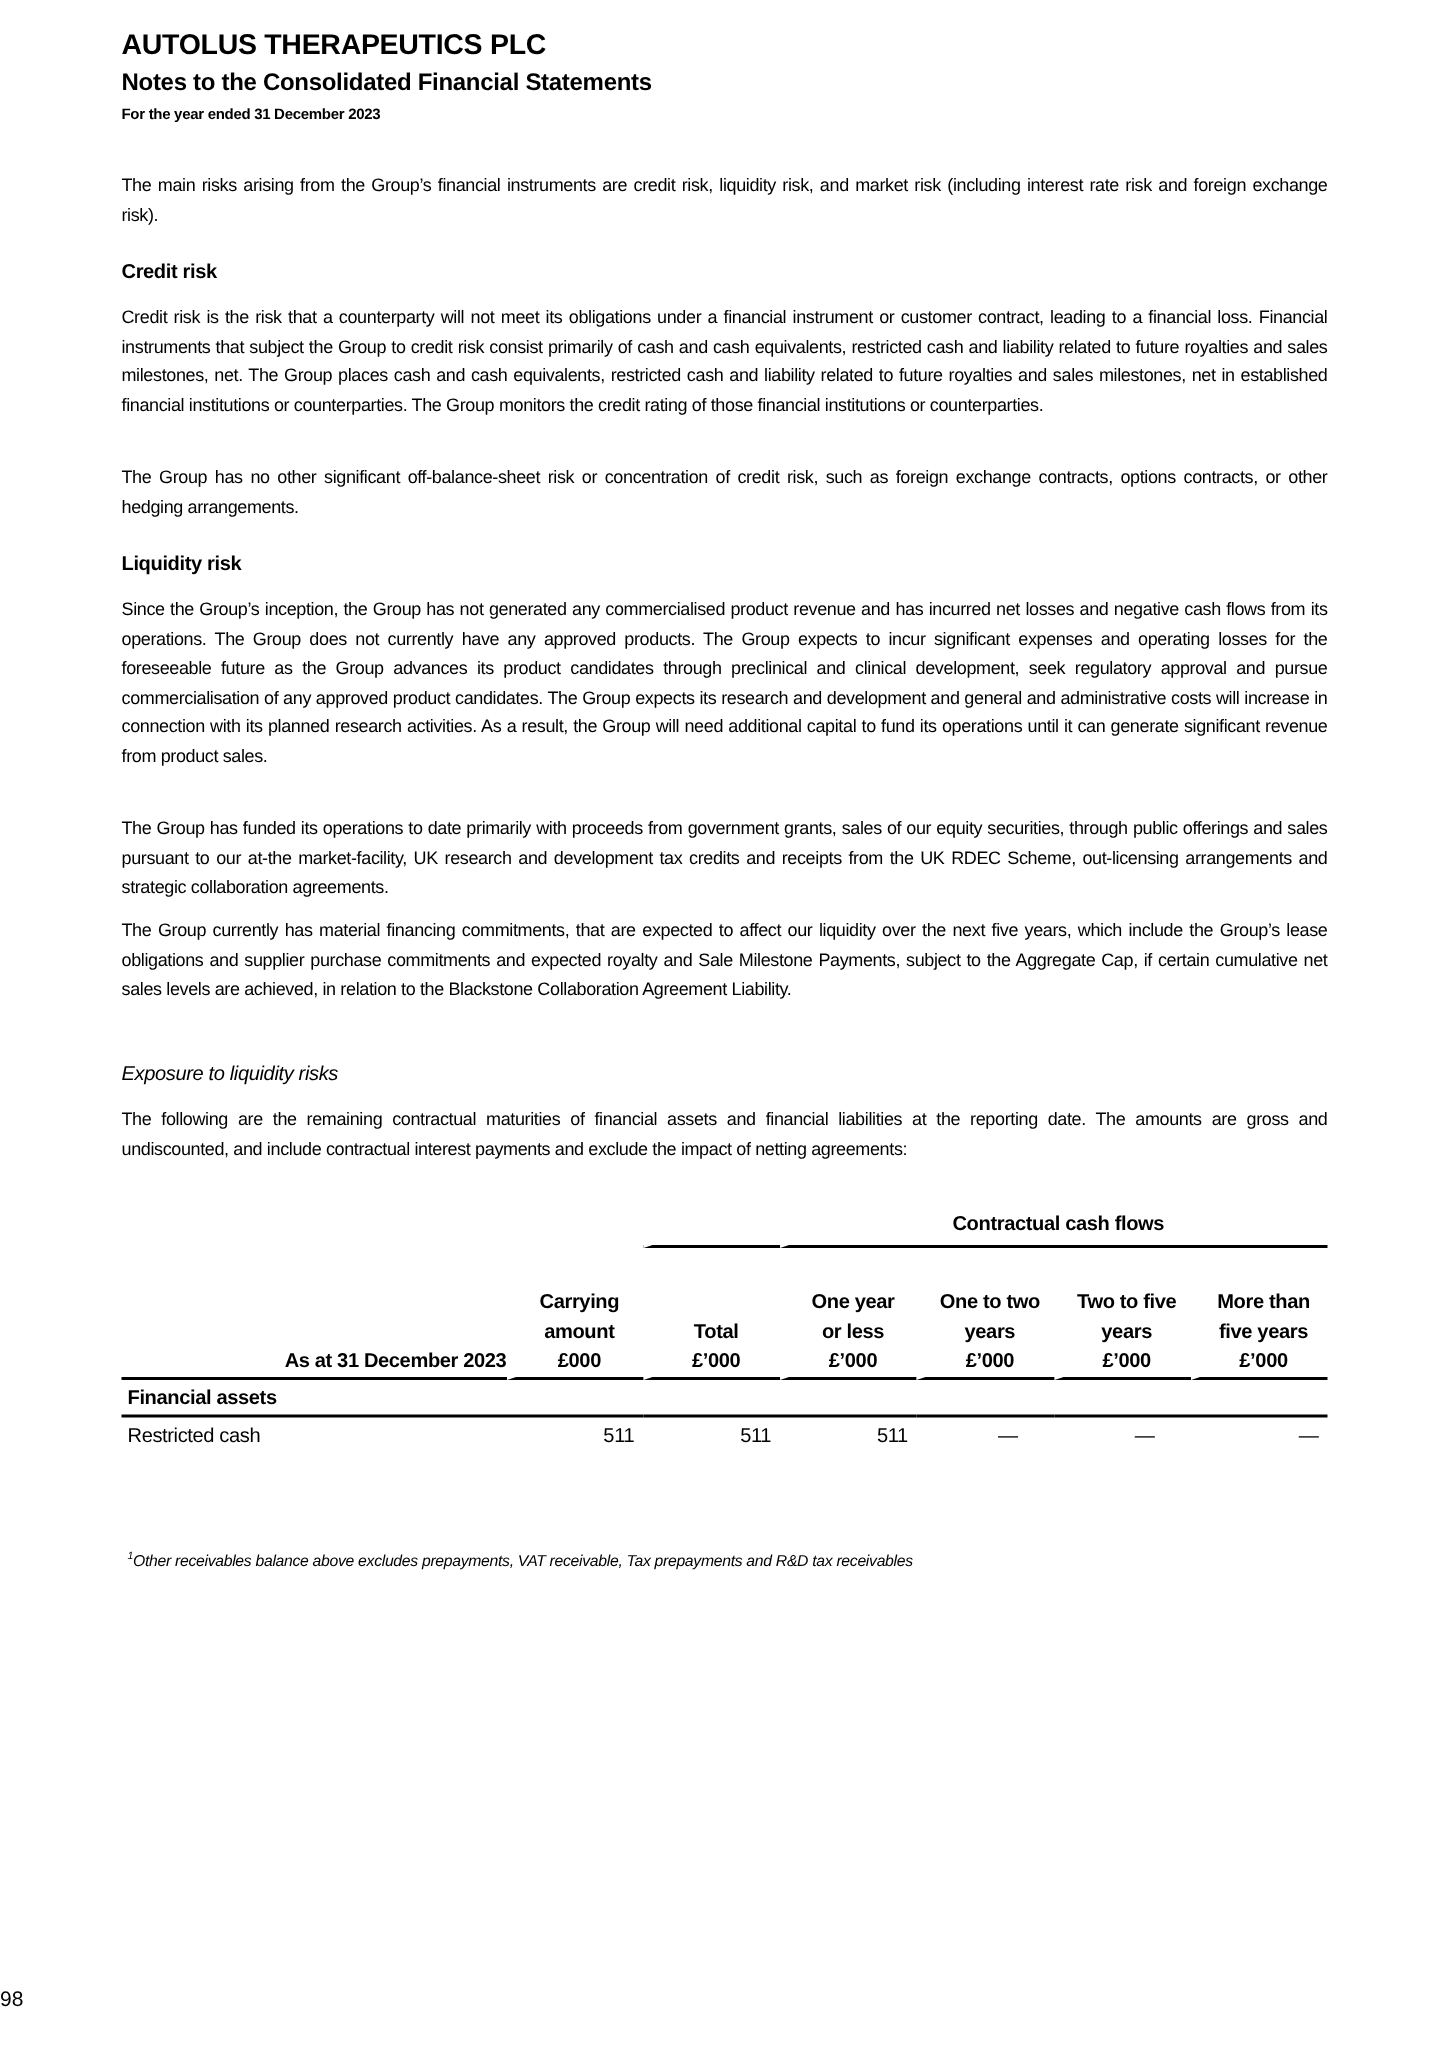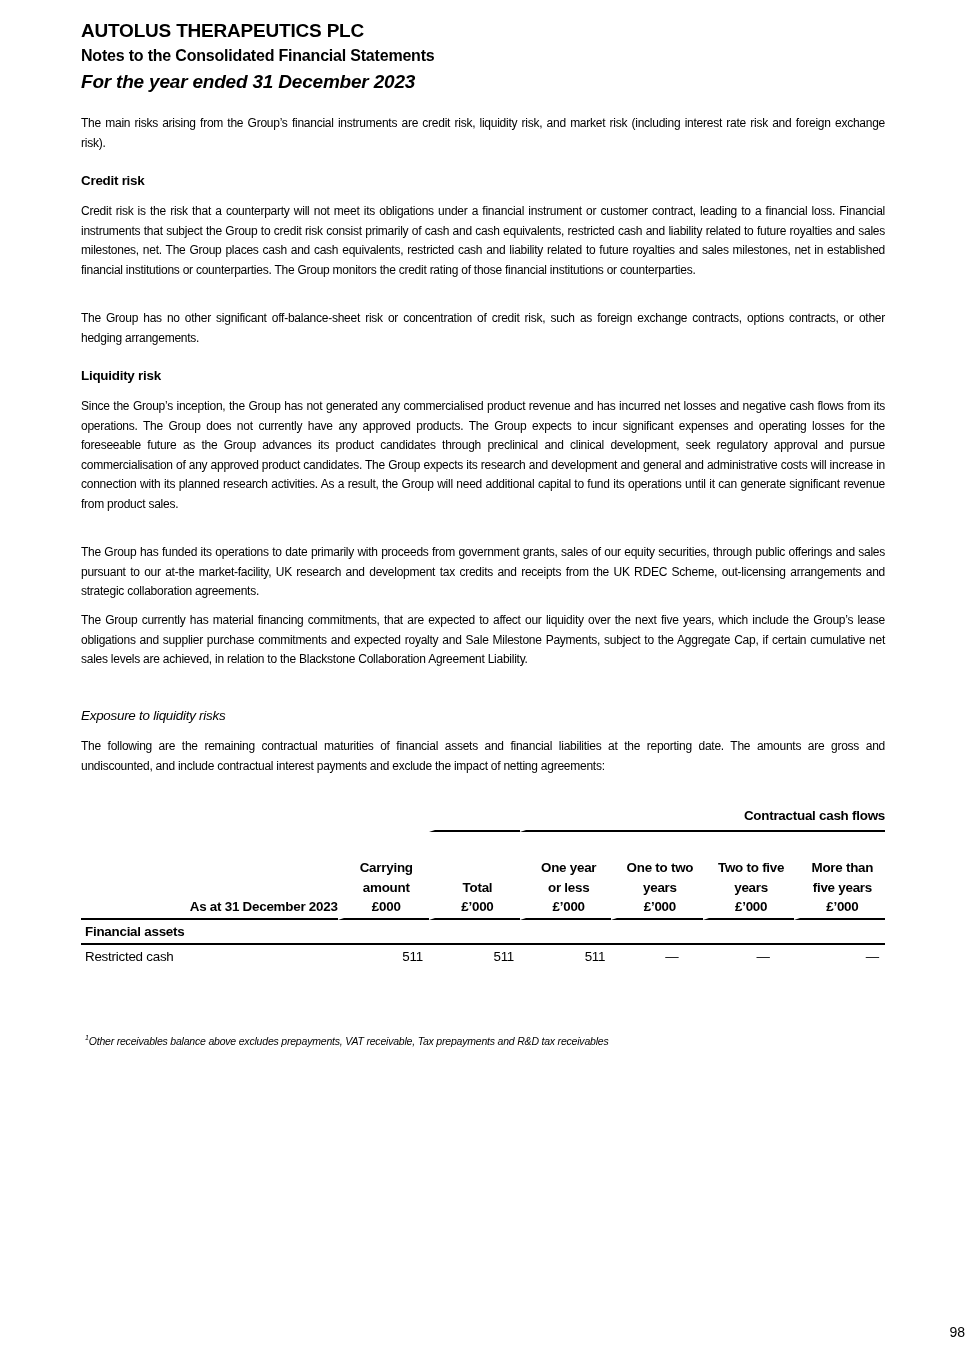--- a/index.html
+++ b/index.html
@@ -1,20 +1,20 @@
 <!DOCTYPE html>
 <html><head>
   <meta charset="utf-8">
   <style>
     html, body { margin: 0; padding: 0; background: #ffffff; }
     body { width: 965px; height: 1365px; position: relative; font-family: "Liberation Sans", sans-serif; color: #000; }
     .page { position: absolute; left: 81px; top: 0; width: 804px; }
     .h-company { position: absolute; top: 20px; left: 0; font-size: 19px; font-weight: bold; letter-spacing: -0.2px; }
     .h-notes { position: absolute; top: 47px; left: 0; font-size: 16px; font-weight: bold; letter-spacing: -0.2px; }
-    .h-year { position: absolute; top: 71px; left: 0; font-size: 19px; font-weight: bold; letter-spacing: -0.2px; font-style: italic; }
+    .h-year { position: absolute; top: 71px; left: 0; font-size: 10px; font-weight: bold; letter-spacing: -0.2px; }
     .p { position: absolute; left: 0; width: 804px; font-size: 12px; line-height: 19.5px; text-align: justify; letter-spacing: -0.25px; margin: 0; }
     .sh { position: absolute; left: 0; font-size: 13.4px; font-weight: bold; letter-spacing: -0.25px; margin: 0; }
     .shi { position: absolute; left: 0; font-size: 13.4px; font-style: italic; letter-spacing: -0.25px; margin: 0; text-align: center; }
     table.fin { position: absolute; left: 0; top: 808px; width: 804px; border-collapse: separate; border-spacing: 0; font-size: 13.4px; letter-spacing: -0.25px; }
     table.fin td, table.fin th { padding: 0; }
     .col-label { width: 256px; }
     .col-n { width: 91px; }
     .hdr th { font-weight: bold; text-align: center; vertical-align: bottom; line-height: 19.5px; padding-top: 26px !important; padding-bottom: 1px !important; }
     .hdr th.lbl { text-align: right; padding-left: 4px !important; }
     .ul { border-bottom: 2px solid #000; }
@@ -22,21 +22,21 @@
     .row td { height: 23px; vertical-align: middle; }
     .row td.num { text-align: right; padding-right: 6px !important; }
     .row td.dash { text-align: center; padding-left: 30px !important; }
     .row td.dashr { text-align: right; padding-right: 6px !important; }
     .row td.lbl { padding-left: 4px !important; }
     .sec td { font-weight: bold; border-bottom: 2px solid #000; }
     .tot td { font-weight: bold; border-top: 2px solid #000; border-bottom: 4px double #000; }
     sup { font-size: 8px; vertical-align: top; position: relative; top: -2px; }
     .fn { position: absolute; left: 4px; top: 1035px; font-size: 10.5px; font-style: italic; letter-spacing: -0.2px; }
     .fn sup { font-size: 7px; top: -1px; }
-    .pnum { position: absolute; left: 0; width: 965px; top: 1324px; text-align: right; font-size: 14px; }
+    .pnum { position: absolute; left: 0; width: 965px; top: 1324px; text-align: left; font-size: 14px; }
   </style>
 </head>
 <body>
 
 <div class="page">
   <div class="h-company">AUTOLUS THERAPEUTICS PLC</div>
   <div class="h-notes">Notes to the Consolidated Financial Statements</div>
   <div class="h-year">For the year ended 31 December 2023</div>
 
   <p class="p" style="top:114px">The main risks arising from the Group’s financial instruments are credit risk, liquidity risk, and market risk (including interest rate risk and foreign exchange risk).</p>
@@ -61,21 +61,21 @@
         <col class="col-n">
         <col class="col-n">
         <col class="col-n">
         <col class="col-n">
     </colgroup>
     <tbody>
         <tr>
       <td></td>
           <td></td>
       <td class="ul gap" style="vertical-align:bottom"></td>
-      <td colspan="4" class="ul gap" style="text-align:right;font-weight:bold;height:22px;vertical-align:top">Contractual cash flows</td>
+      <td colspan="4" class="ul gap" style="text-align:center;font-weight:bold;height:22px;vertical-align:top">Contractual cash flows</td>
     </tr>
     <tr class="hdr">
       <th class="lbl ul">
             <div></div>
             <div></div>
             <div>As at 31 December 2023</div>
           </th>
       <th class="ul gap">
             <div>Carrying</div>
             <div>amount</div>

